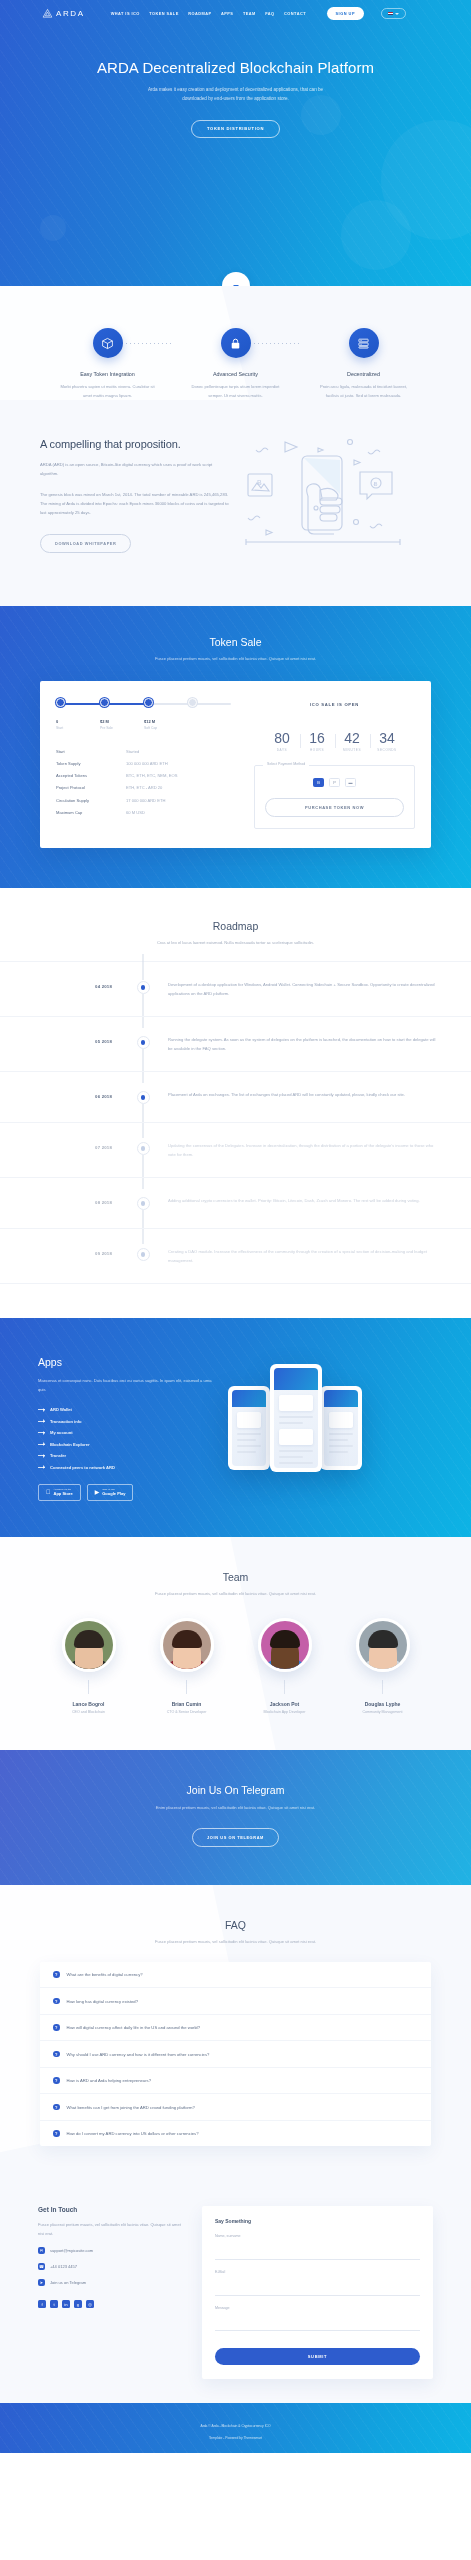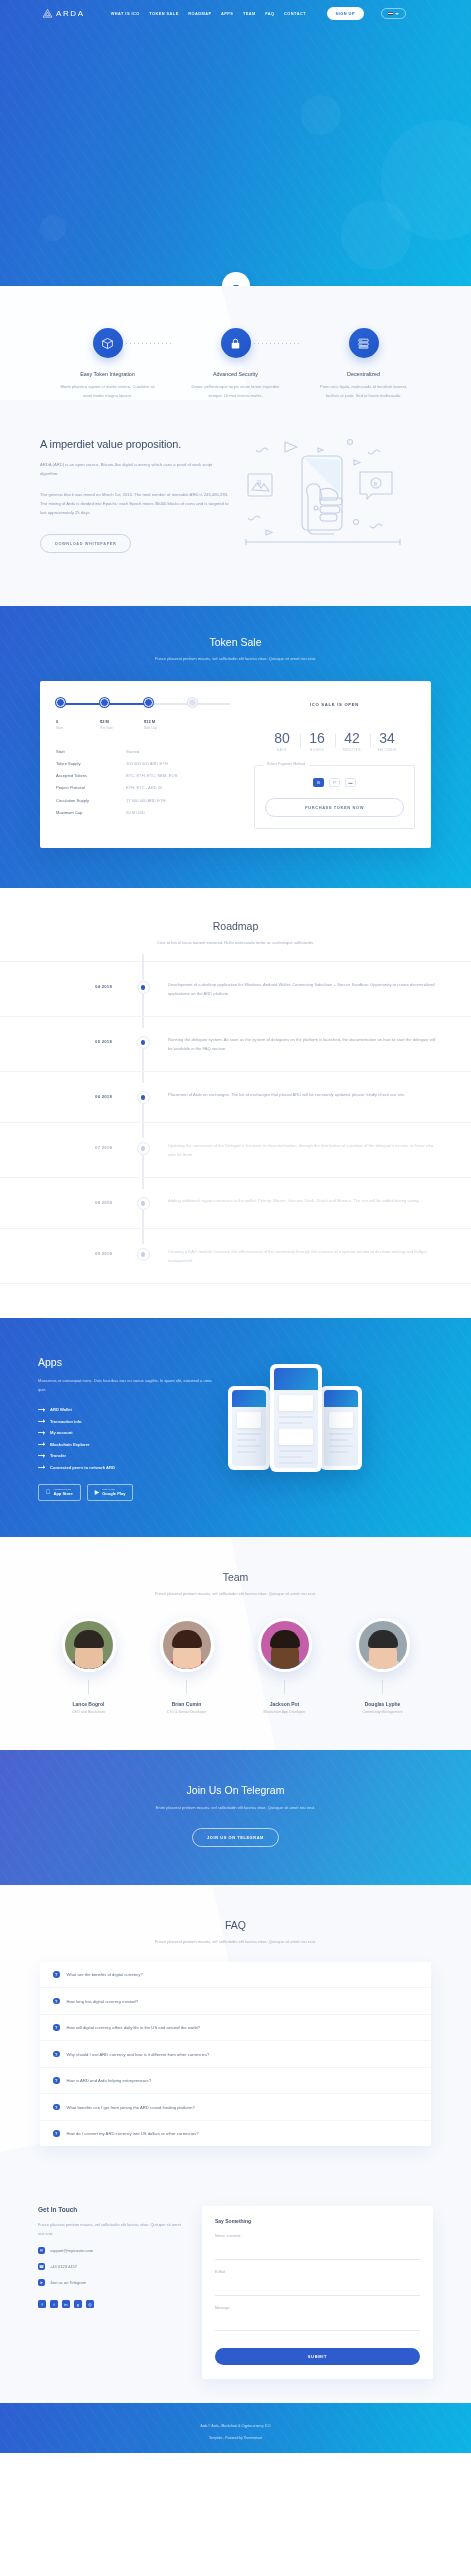--- a/index.html
+++ b/index.html
@@ -376,20 +376,25 @@
         <a href="#">FAQ</a>
         <a href="#">CONTACT</a>
         <button class="signup-btn">SIGN UP</button>
         <button class="lang-btn">
           <span class="lang-flag"></span>
           <span class="caret"></span>
         </button>
       </div>
     </nav>
 
+    <div class="hero-body">
+      <h1 class="hero-title">ARDA Decentralized Blockchain Platform</h1>
+      <p class="hero-sub">Arda makes it easy creation and deployment of decentralized applications, that can be downloaded by end-users from the application store.</p>
+      <div><button class="hero-cta">TOKEN DISTRIBUTION</button></div>
+    </div>
 
     <div class="scroll-dot">
       <span class="chev"></span>
     </div>
   </section>
 
   <section class="features">
     <div class="feat-row">
       <div class="dots-line dl-1"></div>
       <div class="dots-line dl-2"></div>
@@ -429,21 +434,21 @@
         </div>
         <div class="feat-title">Decentralized</div>
         <div class="feat-text">Proin arcu ligula, malesuada id tincidunt laoreet, facilisis at justo. Sed at lorem malesuada.</div>
       </div>
     </div>
   </section>
 
   <section class="value">
     <div class="value-inner">
       <div class="value-left">
-        <h2 class="value-h">A imperdiet value proposition.</h2>
+        <h2 class="value-h">A compelling that proposition.</h2>
         <p class="value-p">ARDA (ARD) is an open source, Bitcoin-like digital currency which uses a proof of work script algorithm.</p>
         <p class="value-p p2">The genesis block was mined on March 1st, 2014. The total number of mineable ARD is 245,465,283. The mining of Arda is divided into Epochs: each Epoch mines 36000 blocks of coins and is targeted to last approximately 25 days.</p>
         <button class="wp-btn">DOWNLOAD WHITEPAPER</button>
       </div>
       <div class="value-art">
         <svg width="185" height="120" viewBox="0 0 185 120" fill="none" stroke="#c3cfe6" stroke-width="1.1">
           <rect x="72" y="18" width="40" height="74" rx="5"></rect>
           <path d="M74 20 L110 56 L110 22 Z" fill="#e8f2fb" stroke="none"></path>
           <rect x="18" y="36" width="24" height="22" rx="1.5"></rect>
           <path d="M22 52 l5-7 4 5 3-4 5 7z"></path>

